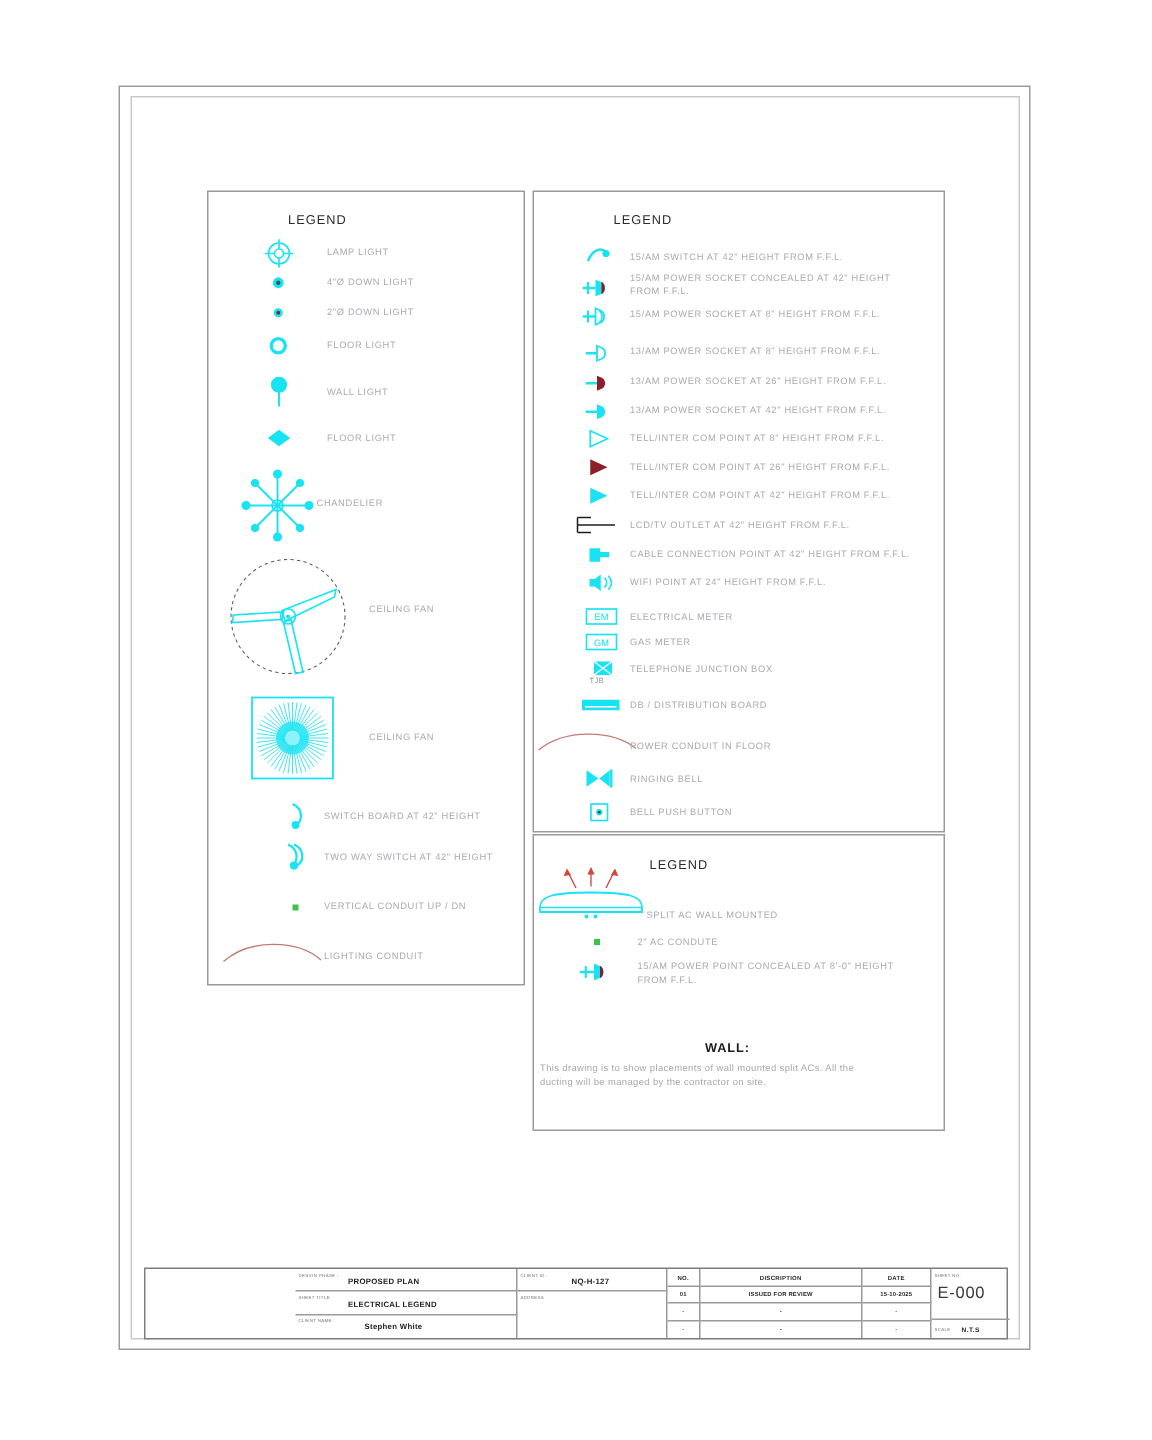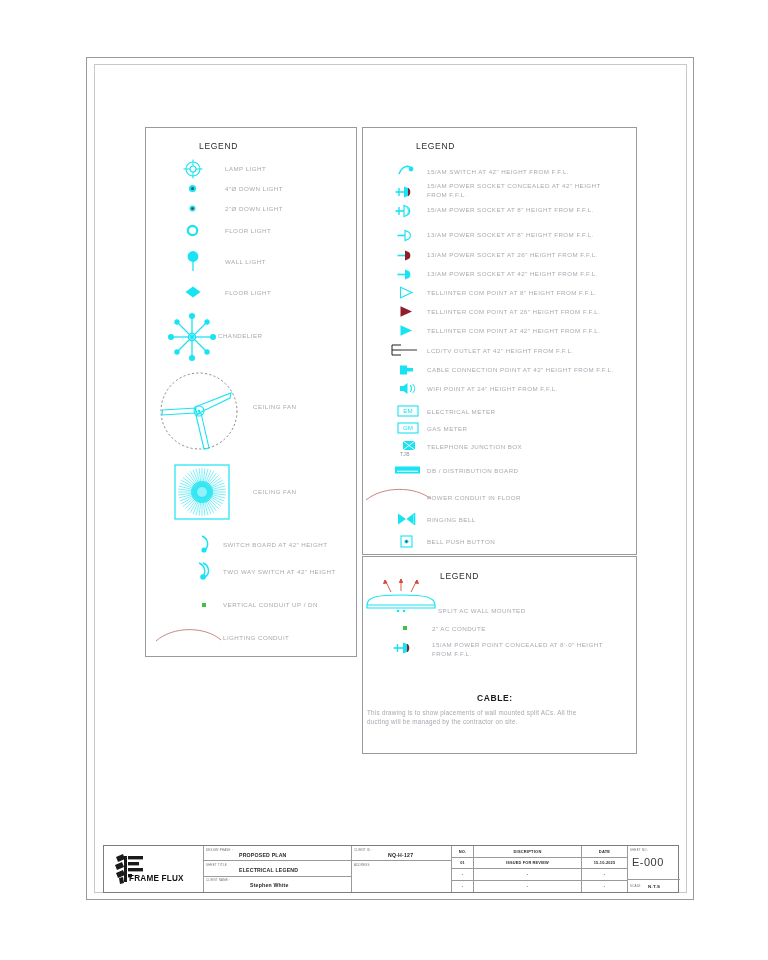--- a/index.html
+++ b/index.html
@@ -1,17 +1,17 @@
 <!DOCTYPE html>
 <html><head>
 <meta charset="utf-8">
 <style>
   html,body{margin:0;padding:0;background:#ffffff;}
   body{width:768px;height:960px;position:relative;font-family:"Liberation Sans",sans-serif;}
-  .sheet{position:absolute;left:0;top:0;width:684px;height:960px;background:#fff;margin-left:7px;}
+  .sheet{position:absolute;left:0;top:0;width:684px;height:960px;background:#fff;}
 
   
   .frame-outer{position:absolute;left:79px;top:57px;width:608px;height:843px;border:1.6px solid #9b9b9b;background:#fff;box-sizing:border-box;}
   .frame-inner{position:absolute;left:87px;top:64px;width:593px;height:829px;border:1px solid #c9c9c9;background:#fff;box-sizing:border-box;}
 
   
   .box{position:absolute;border:1px solid #9a9a9a;background:#fff;box-sizing:border-box;}
   #legend-left{left:138px;top:127px;width:212px;height:530px;}
   #legend-right{left:355px;top:127px;width:275px;height:428px;}
   #legend-ac{left:355px;top:556px;width:275px;height:198px;}
@@ -355,41 +355,25 @@
   <div class="row-label" style="left:425px;top:625px;">2" AC CONDUTE</div>
 
   <svg class="ic" style="left:386px;top:641px;" width="22" height="14" viewBox="0 0 22 14">
     <line x1="0.5" y1="7" x2="10" y2="7" stroke="#19e3f2" stroke-width="1.6"></line>
     <line x1="4.5" y1="3" x2="4.5" y2="11" stroke="#19e3f2" stroke-width="1.4"></line>
     <path d="M10 1.5 L10 12.5 L14 11 C17 9.5 17 4.5 14 3 Z" fill="#19e3f2"></path>
     <path d="M14 2.8 C17 4.3 17 9.7 14 11.2 L14 2.8 Z" fill="#8d1f2b"></path>
   </svg>
   <div class="row-label two" style="left:425px;top:641px;width:190px;">15/AM POWER POINT CONCEALED AT 8'-0" HEIGHT FROM F.F.L.</div>
 
-  <div class="note-title" style="left:470px;top:693px;">CABLE:</div>
+  <div class="note-title" style="left:470px;top:693px;">WALL:</div>
   <div class="note-body" style="left:360px;top:708px;width:228px;">This drawing is to show placements of wall mounted split ACs. All the ducting will be managed by the contractor on site.</div>
 
   <div class="tb">
 
-    <div class="tbcell" style="left:0;top:0;width:100px;height:46px;border-bottom:none;">
-      <svg style="position:absolute;left:10px;top:7px;" width="34" height="32" viewBox="0 0 34 32">
-        <g fill="#1a1a1a">
-          <rect x="14" y="3" width="15" height="3.4"></rect>
-          <rect x="14" y="9" width="11" height="3.4"></rect>
-          <rect x="14" y="15" width="15" height="3.4"></rect>
-          <rect x="14" y="21" width="4" height="3.4"></rect>
-          <rect x="10" y="3" width="3" height="26"></rect>
-          <path d="M2 4 L9 1 L11 6 L4 9 Z"></path>
-          <path d="M1 12 L8 9 L10 14 L3 17 Z"></path>
-          <path d="M2 20 L9 17 L11 22 L4 25 Z"></path>
-          <path d="M5 25 L9 24 L10 30 L6 31 Z"></path>
-        </g>
-      </svg>
-      <div class="brand" style="left:25px;top:28px;">FRAME FLUX</div>
-    </div>
 
     <div class="tbcell" style="left:100px;top:0;width:148px;height:15.3px;">
       <span class="tb-key">DESIGN PHASE :</span>
       <span class="tb-val" style="left:35px;top:6px;">PROPOSED PLAN</span>
     </div>
 
     <div class="tbcell" style="left:100px;top:15.3px;width:148px;height:15.3px;">
       <span class="tb-key">SHEET TITLE</span>
       <span class="tb-val" style="left:35px;top:6px;">ELECTRICAL LEGEND</span>
     </div>

